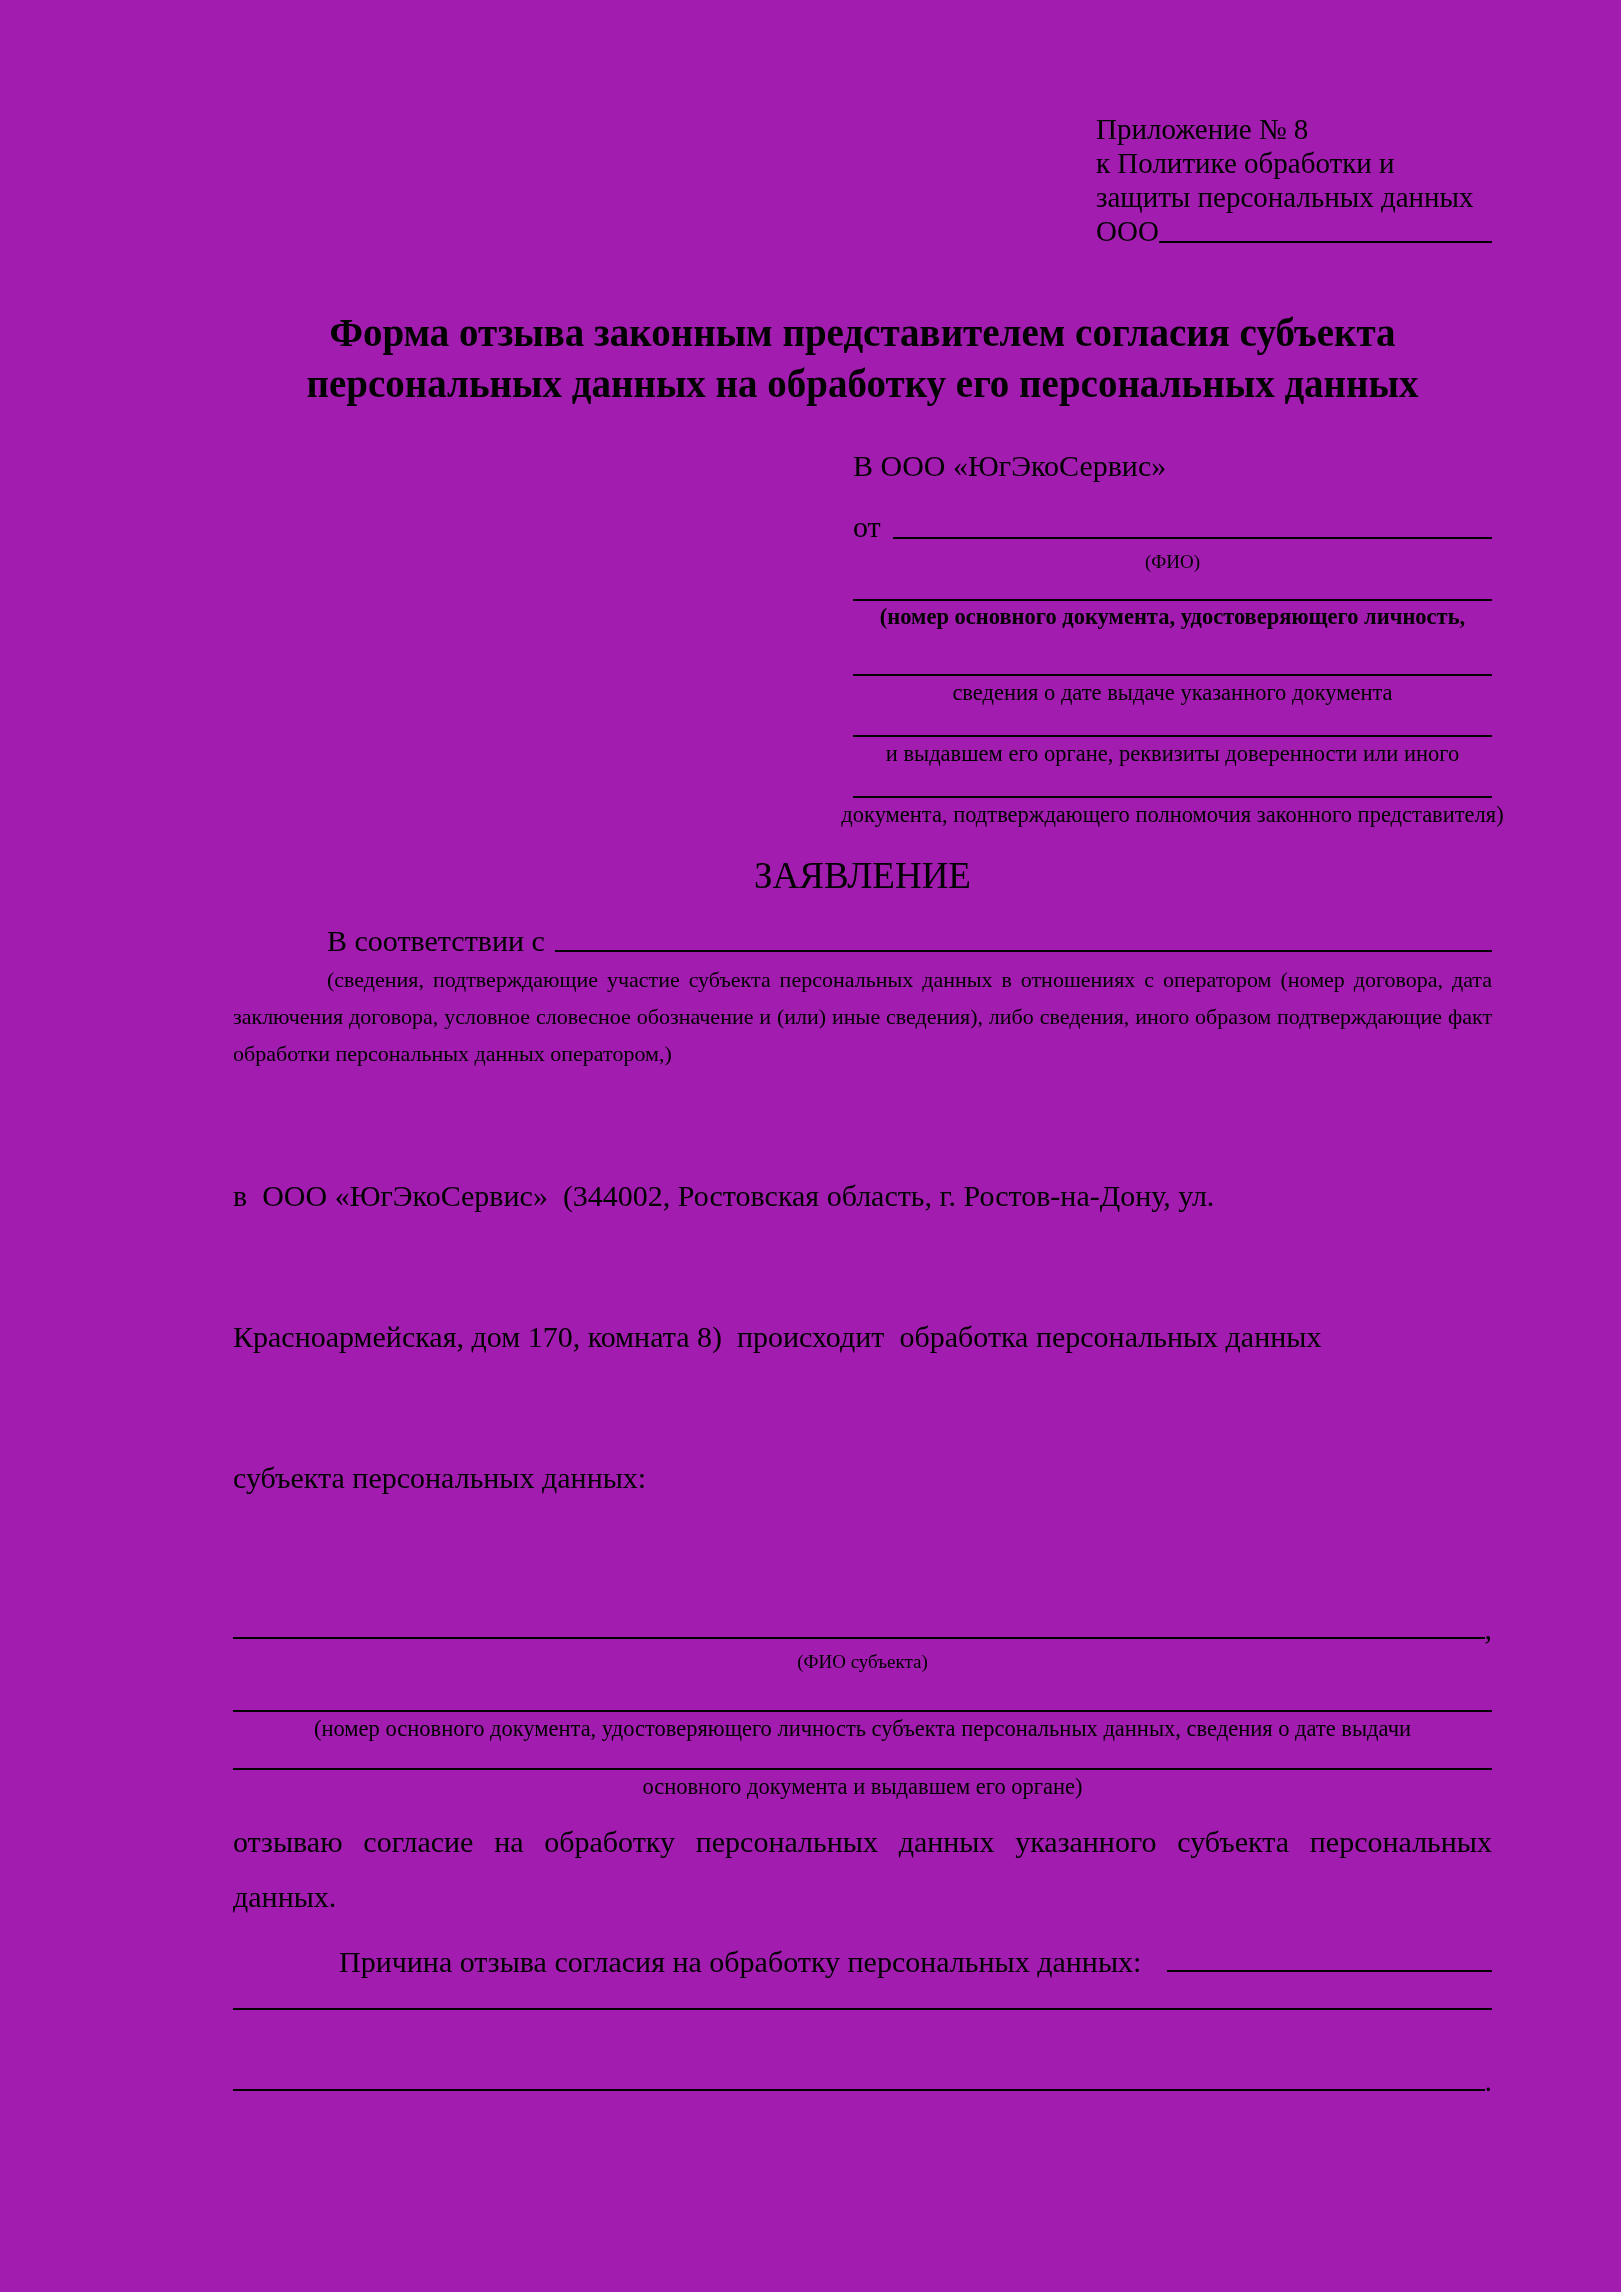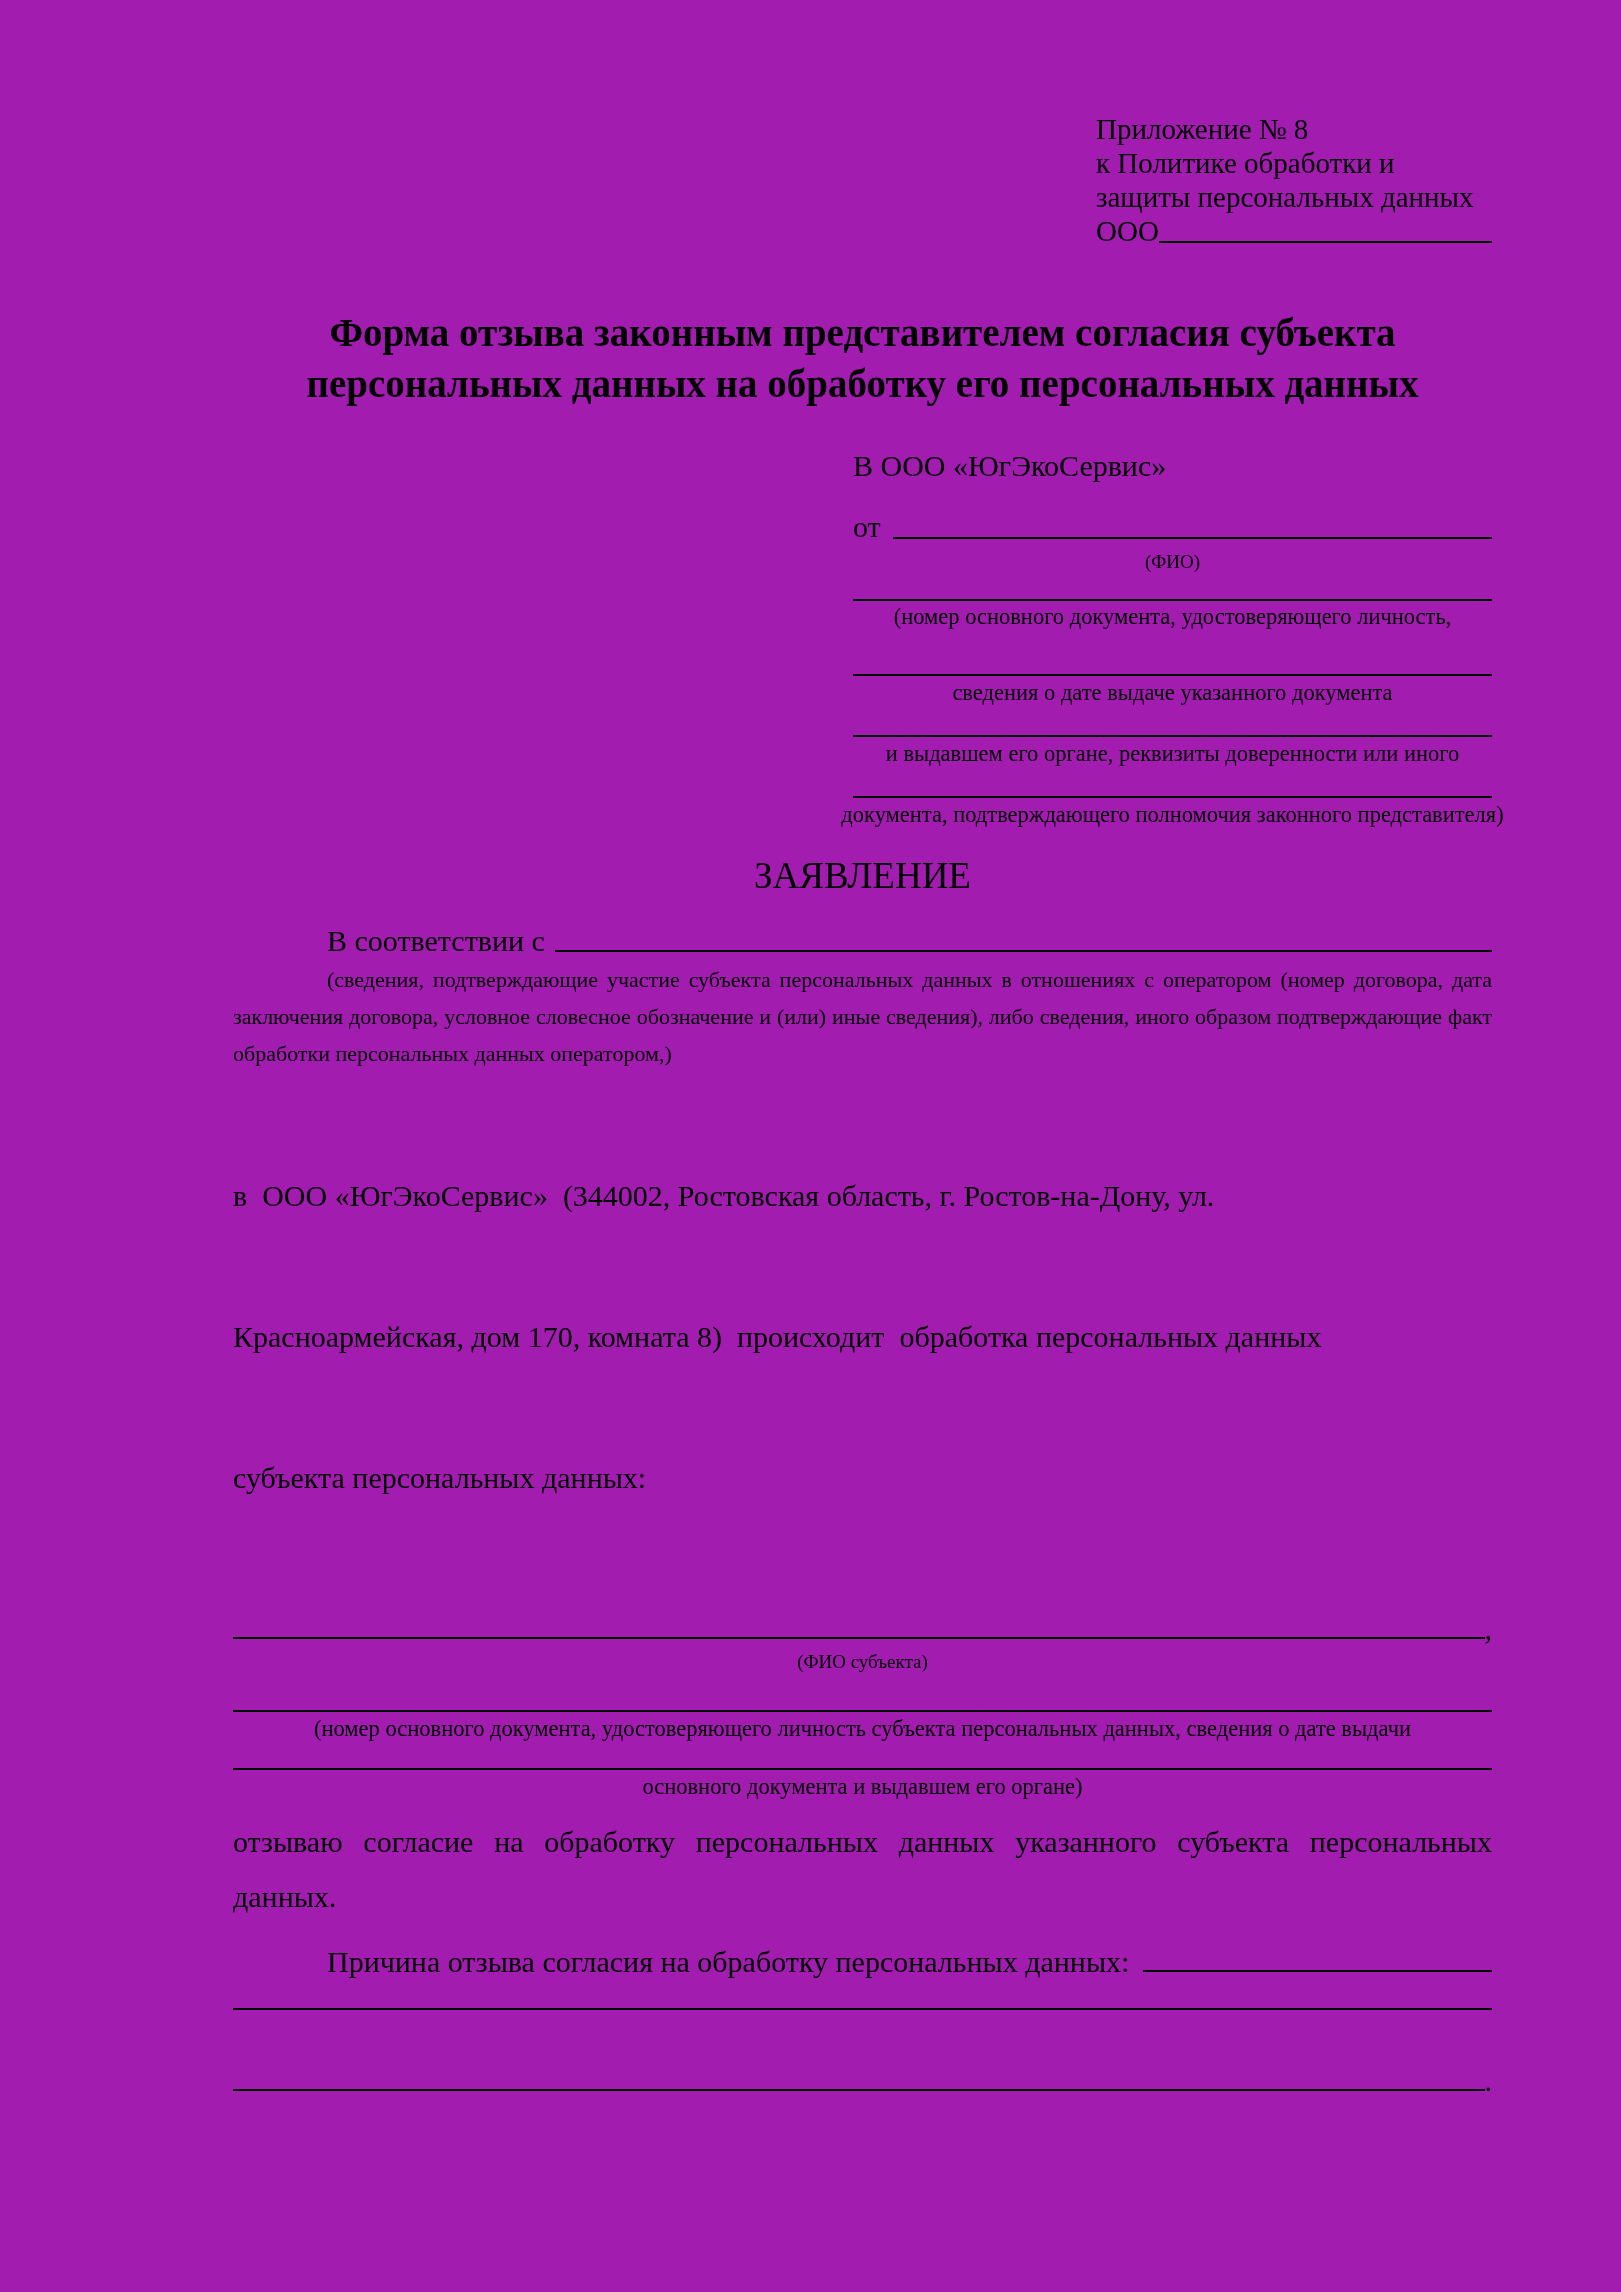--- a/index.html
+++ b/index.html
@@ -22,39 +22,39 @@
 
   
   .recipient { width:639px; margin-left:auto; margin-top:37px;
                font-size:30px; line-height:39px; }
   .r-from { margin-top:15.7px; height:45px; }
   .r-from .fill-line { margin-left:11.8px; }
   .small-cap { font-size:19px; line-height:27.4px; text-align:center; margin-top:2px; }
   .cap-row { border-top:2.9px solid #000; padding-top:2.9px; text-align:center;
              font-size:22.5px; line-height:27.4px; }
   .cap-row > span { display:inline-block; white-space:nowrap; margin:0 -69px; }
-  .cr1 { margin-top:23.5px; } .cr2 { margin-top:43px; }
+  .cr1 { margin-top:23.5px;font-weight:bold; } .cr2 { margin-top:43px; }
   .cr3 { margin-top:29px; } .cr4 { margin-top:29px; }
 
   
   .statement-heading { margin-top:24px; text-align:center; font-size:37px; line-height:45px; }
   .accord-row { margin-top:15.7px; height:45px; font-size:30px; }
   .accord-row .fill-line { margin-left:9.8px; }
   .ind { flex:0 0 94px; }
   .accord-caption { margin-top:2.9px; font-size:22px; line-height:37px; }
   .jl { text-align:justify; text-align-last:justify; }
   .ind-first { text-indent:94px; }
   .addr-para { margin-top:5.9px; font-size:30px; line-height:47px; white-space:pre-wrap; }
   .subject-row { margin-top:9.8px; height:41px; font-size:30px; }
   .cap-row-full { border-top:2.9px solid #000; padding-top:2.9px; text-align:center;
                   font-size:22.5px; line-height:27.4px; }
   .md1 { margin-top:35px; } .md2 { margin-top:25.5px; }
   .para { font-size:30px; line-height:55px; }
   .withdraw { margin-top:13.7px; }
-  .reason-row { margin-top:0; height:55px; font-size:30px; }
+  .reason-row { margin-top:0; height:55px; font-size:30px;gap:12px; }
   .reason-row .fill-line { margin-left:13.7px; }
   .blank1 { margin-top:29px; border-bottom:2.9px solid #000; height:0; }
   .blank2-row { margin-top:51px; height:37px; font-size:30px; }
 </style>
 </head>
 <body>
 
 <div class="page">
 
   <div class="appendix">

